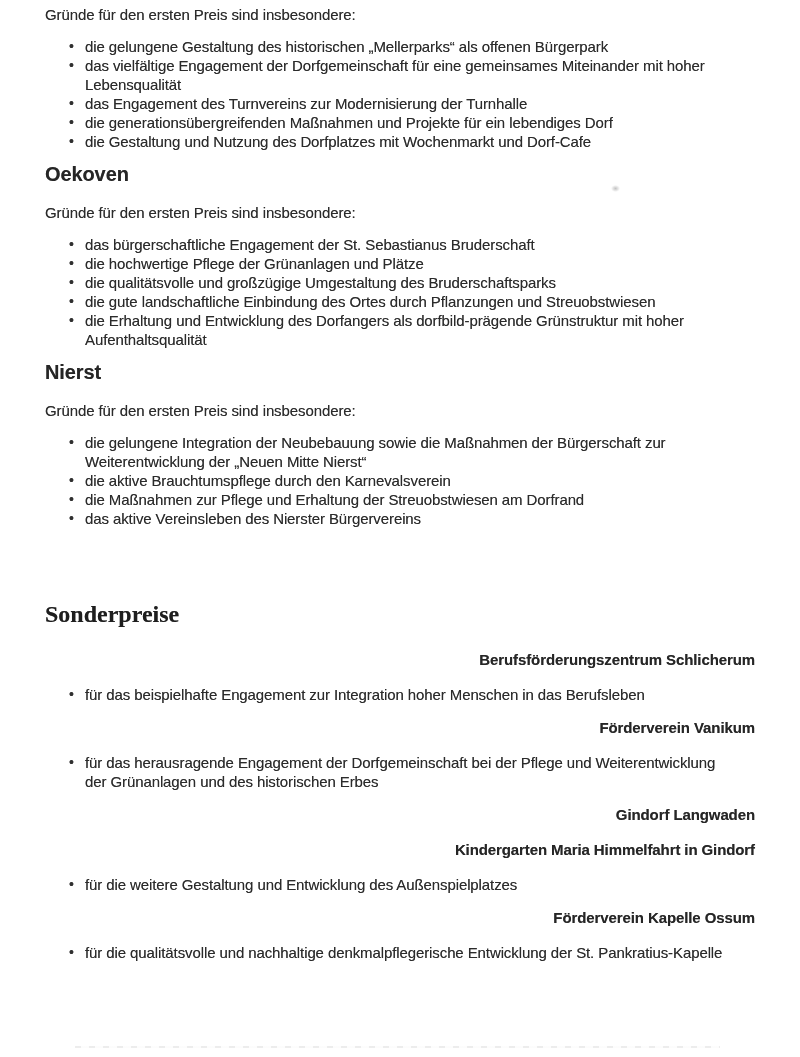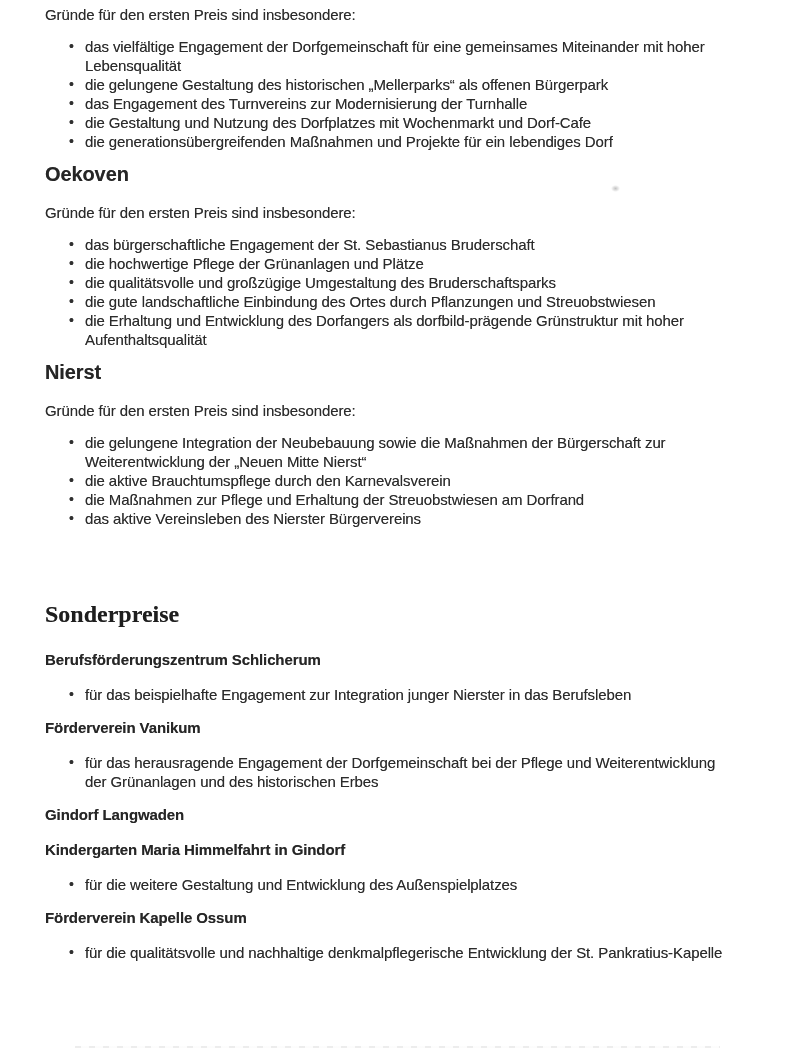--- a/index.html
+++ b/index.html
@@ -43,20 +43,21 @@
     color: #262626;
     margin: 0 0 19px 0;
   }
 
   h3.doc-h3 {
     font-size: 15px;
     line-height: 19px;
     font-weight: bold;
     color: #262626;
     margin: 0 0 16px 0;
+    text-align: right;
   }
 
   ul.bullets {
     list-style: none;
     margin: 0 0 14px 0;
     padding: 0;
   }
   ul.bullets li {
     position: relative;
     padding-left: 40px;
@@ -94,26 +95,26 @@
     pointer-events: none;
   }
 </style>
 </head>
 <body>
 
 <div class="page">
   <div>
       <p class="intro">Gründe für den ersten Preis sind insbesondere:</p>
       <ul class="bullets">
+        <li>die gelungene Gestaltung des historischen „Mellerparks“ als offenen Bürgerpark</li>
         <li>das vielfältige Engagement der Dorfgemeinschaft für eine gemeinsames Miteinander mit hoher
 Lebensqualität</li>
-        <li>die gelungene Gestaltung des historischen „Mellerparks“ als offenen Bürgerpark</li>
         <li>das Engagement des Turnvereins zur Modernisierung der Turnhalle</li>
+        <li>die generationsübergreifenden Maßnahmen und Projekte für ein lebendiges Dorf</li>
         <li>die Gestaltung und Nutzung des Dorfplatzes mit Wochenmarkt und Dorf-Cafe</li>
-        <li>die generationsübergreifenden Maßnahmen und Projekte für ein lebendiges Dorf</li>
       </ul>
       <h2 class="doc-h2">Oekoven</h2>
       <p class="intro">Gründe für den ersten Preis sind insbesondere:</p>
       <ul class="bullets">
         <li>das bürgerschaftliche Engagement der St. Sebastianus Bruderschaft</li>
         <li>die hochwertige Pflege der Grünanlagen und Plätze</li>
         <li>die qualitätsvolle und großzügige Umgestaltung des Bruderschaftsparks</li>
         <li>die gute landschaftliche Einbindung des Ortes durch Pflanzungen und Streuobstwiesen</li>
         <li>die Erhaltung und Entwicklung des Dorfangers als dorfbild-prägende Grünstruktur mit hoher
 Aufenthaltsqualität</li>
@@ -123,21 +124,21 @@
       <ul class="bullets">
         <li>die gelungene Integration der Neubebauung sowie die Maßnahmen der Bürgerschaft zur
 Weiterentwicklung der „Neuen Mitte Nierst“</li>
         <li>die aktive Brauchtumspflege durch den Karnevalsverein</li>
         <li>die Maßnahmen zur Pflege und Erhaltung der Streuobstwiesen am Dorfrand</li>
         <li>das aktive Vereinsleben des Nierster Bürgervereins</li>
       </ul>
       <h1 class="doc-h1">Sonderpreise</h1>
       <h3 class="doc-h3">Berufsförderungszentrum Schlicherum</h3>
       <ul class="bullets">
-        <li>für das beispielhafte Engagement zur Integration junger Nierster in das Berufsleben</li>
+        <li>für das beispielhafte Engagement zur Integration hoher Menschen in das Berufsleben</li>
       </ul>
       <h3 class="doc-h3">Förderverein Vanikum</h3>
       <ul class="bullets">
         <li>für das herausragende Engagement der Dorfgemeinschaft bei der Pflege und Weiterentwicklung
 der Grünanlagen und des historischen Erbes</li>
       </ul>
       <h3 class="doc-h3">Gindorf Langwaden</h3>
       <h3 class="doc-h3">Kindergarten Maria Himmelfahrt in Gindorf</h3>
       <ul class="bullets">
         <li>für die weitere Gestaltung und Entwicklung des Außenspielplatzes</li>

